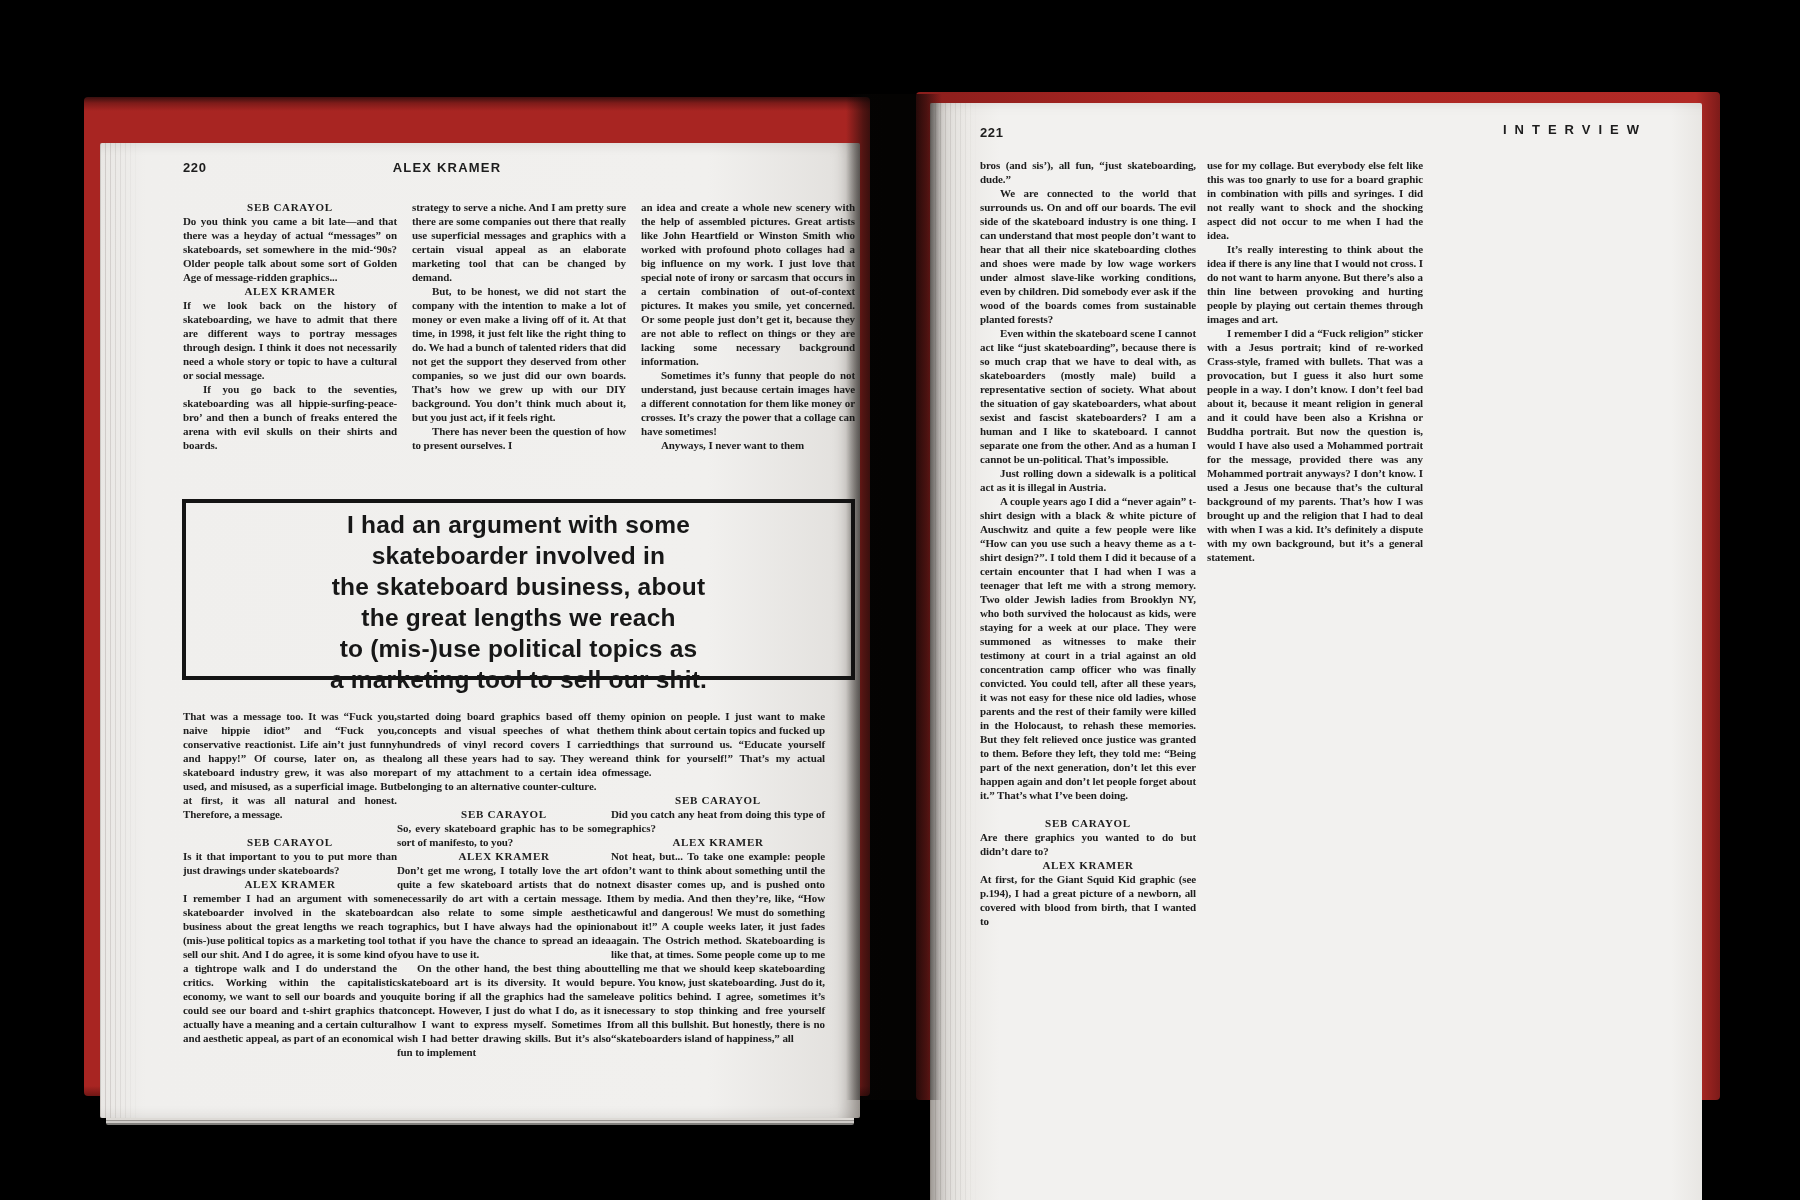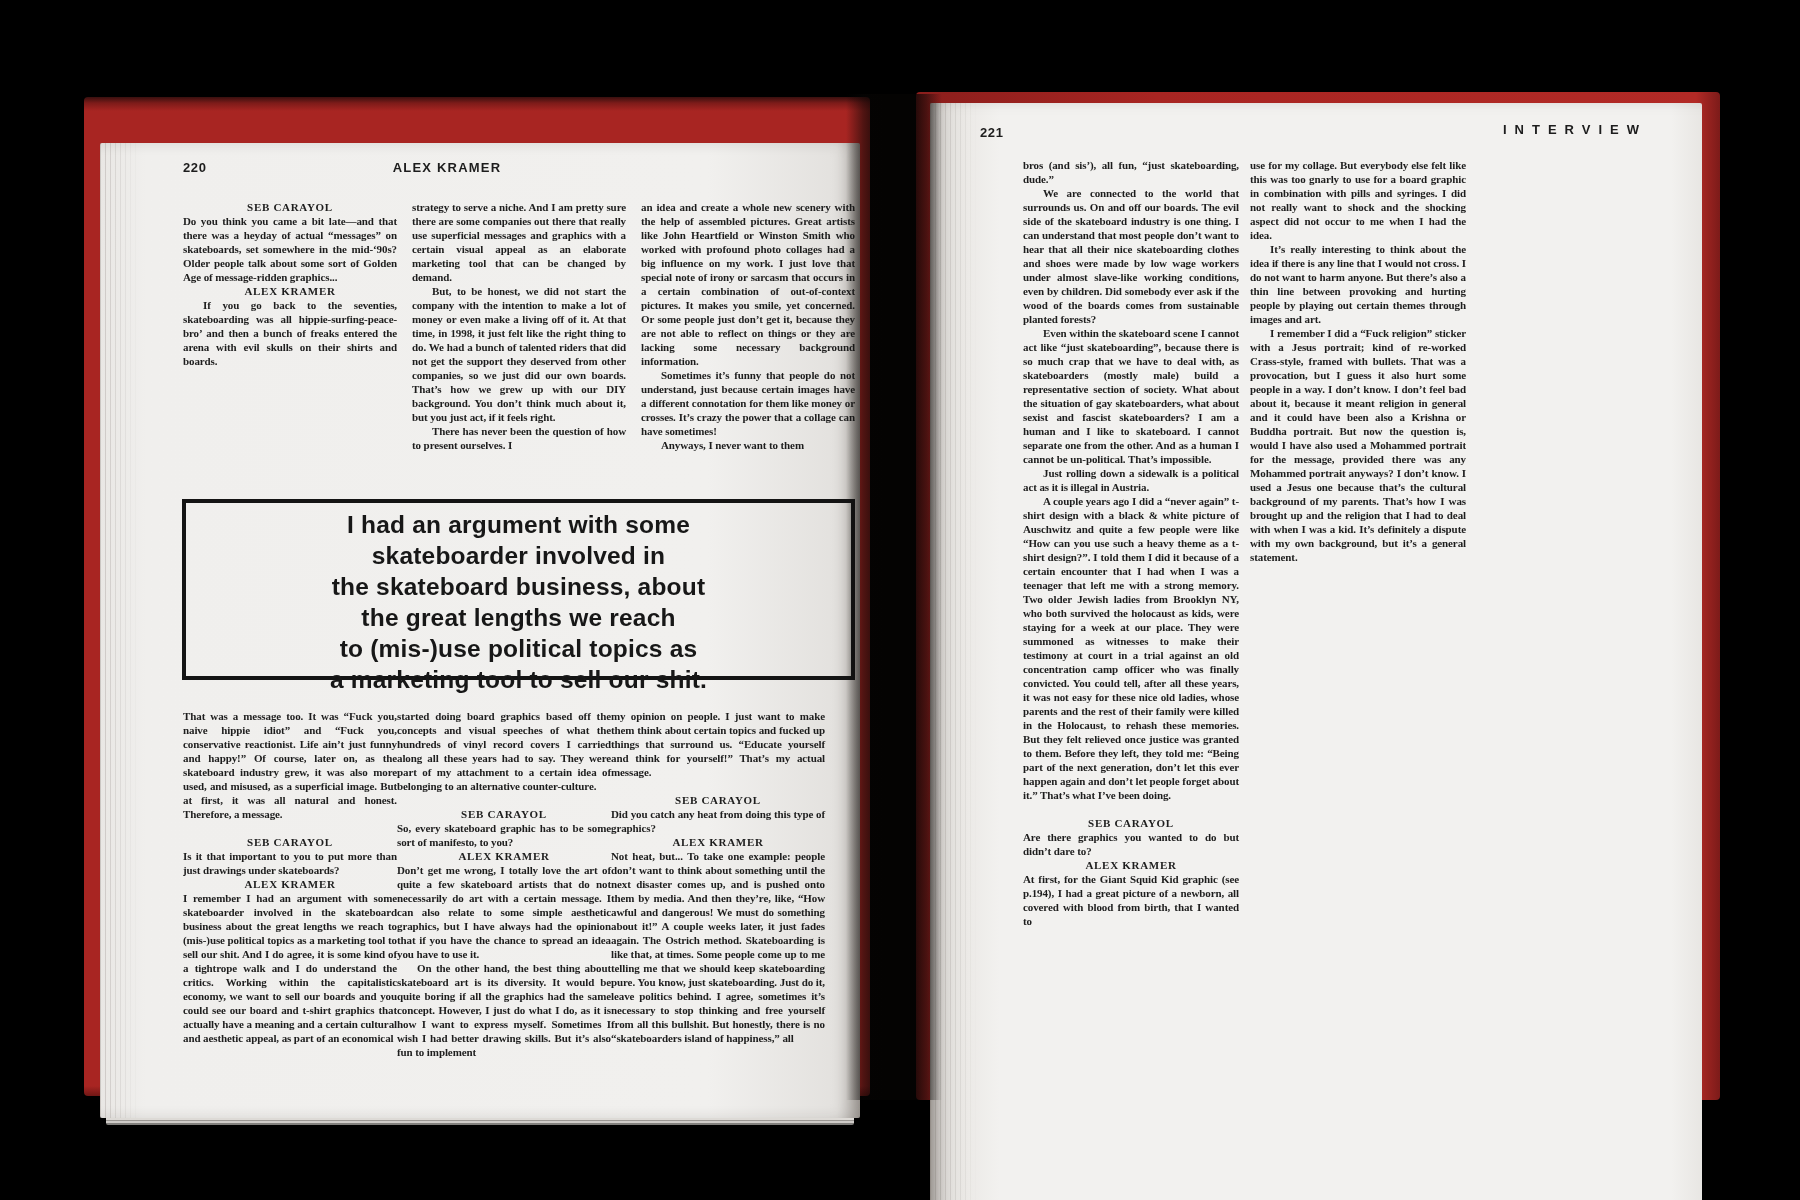--- a/index.html
+++ b/index.html
@@ -43,21 +43,21 @@
   .page.left .pg-num{left:83px;top:17px;}
   .page.right .pg-num{left:50px;top:22px;}
   .run-head{position:absolute;font-size:13px;font-weight:700;}
   .run-head.center{left:0;right:66px;top:17px;text-align:center;letter-spacing:1.2px;}
   .run-head.rightal{right:55px;top:19px;letter-spacing:8px;margin-left:20px;}
 
   
   .colwrap{position:absolute;display:flex;}
   .page.left .colwrap.top{left:83px;top:57px;width:672px;height:298px;gap:15px;overflow:hidden;}
   .page.left .colwrap.bottom{left:83px;top:566px;width:672px;height:402px;gap:0;overflow:hidden;}
-  .page.right .colwrap{left:50px;top:55px;width:443px;height:928px;gap:11px;overflow:hidden;align-items:flex-start;margin-left:43px;}
+  .page.right .colwrap{left:50px;top:55px;width:443px;height:928px;gap:11px;overflow:hidden;align-items:flex-start;}
   .col{width:214px;flex:0 0 214px;font-family:Liberation Serif, serif;}
   .page.right .col{width:216px;flex:0 0 216px;}
   .col-para{font-size:11px;line-height:14px;font-weight:700;text-align:justify;
     letter-spacing:-.1px;hyphens:auto;-webkit-hyphens:auto;}
   .col-para.indent{text-indent:20px;}
   .col-heading{font-size:11px;line-height:14px;font-weight:700;text-align:center;letter-spacing:.7px;}
   .col-heading.gap{margin-top:14px;}
 
   
   .pull-quote{position:absolute;left:82px;top:356px;width:673px;height:181px;box-sizing:border-box;
@@ -75,20 +75,21 @@
   <div class="page left">
     <div class="edge-stack"></div>
     <div class="pg-num">220</div>
     <div class="run-head center">ALEX KRAMER</div>
 
     <div class="colwrap top">
       <div class="col">
           <div class="col-heading">SEB CARAYOL</div>
           <div class="col-para">Do you think you came a bit late—and that there was a heyday of actual “messages” on skateboards, set somewhere in the mid-‘90s? Older people talk about some sort of Golden Age of message-ridden graphics...</div>
           <div class="col-heading">ALEX KRAMER</div>
+          <div class="col-para">If we look back on the history of skateboarding, we have to admit that there are different ways to portray messages through design. I think it does not necessarily need a whole story or topic to have a cultural or social message.</div>
           <div class="col-para indent">If you go back to the seventies, skateboarding was all hippie-surfing-peace-bro’ and then a bunch of freaks entered the arena with evil skulls on their shirts and boards.</div>
         </div>
       <div class="col">
           <div class="col-para">strategy to serve a niche. And I am pretty sure there are some companies out there that really use superficial messages and graphics with a certain visual appeal as an elaborate marketing tool that can be changed by demand.</div>
           <div class="col-para indent">But, to be honest, we did not start the company with the intention to make a lot of money or even make a living off of it. At that time, in 1998, it just felt like the right thing to do. We had a bunch of talented riders that did not get the support they deserved from other companies, so we just did our own boards. That’s how we grew up with our DIY background. You don’t think much about it, but you just act, if it feels right.</div>
           <div class="col-para indent">There has never been the question of how to present ourselves. I</div>
         </div>
       <div class="col">
           <div class="col-para">an idea and create a whole new scenery with the help of assembled pictures. Great artists like John Heartfield or Winston Smith who worked with profound photo collages had a big influence on my work. I just love that special note of irony or sarcasm that occurs in a certain combination of out-of-context pictures. It makes you smile, yet concerned. Or some people just don’t get it, because they are not able to reflect on things or they are lacking some necessary background information.</div>
           <div class="col-para indent">Sometimes it’s funny that people do not understand, just because certain images have a different connotation for them like money or crosses. It’s crazy the power that a collage can have sometimes!</div>

